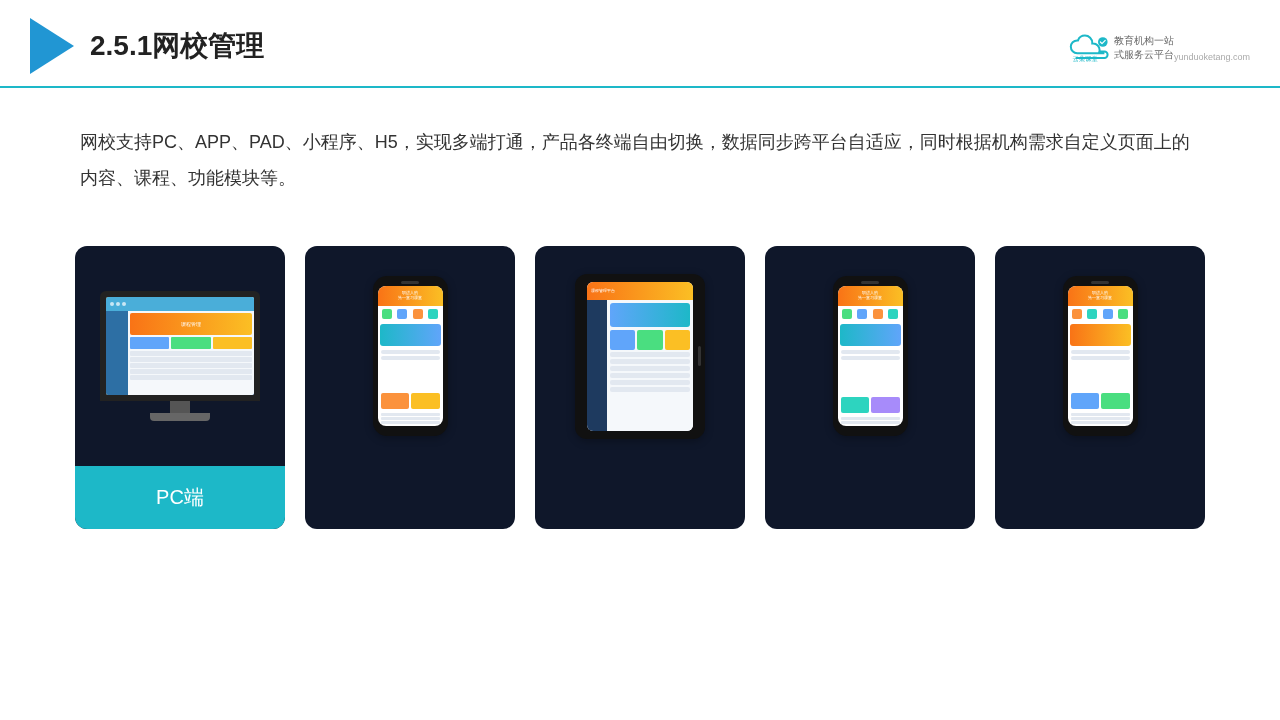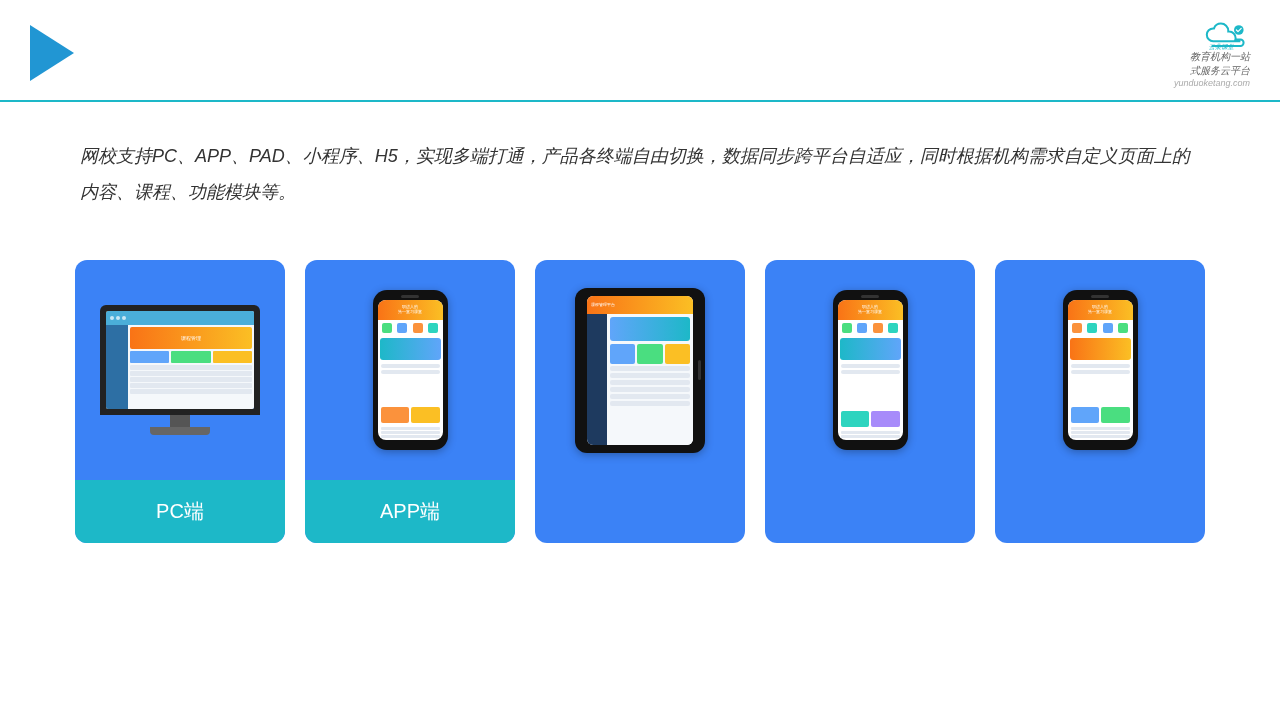--- a/index.html
+++ b/index.html
@@ -36,23 +36,22 @@
       font-weight: bold;
       color: #222;
     }
     .header-right {
       display: flex;
       align-items: center;
       gap: 8px;
     }
     .brand-logo {
       display: flex;
-      flex-direction: column;
+      flex-direction: row;
       align-items: flex-end;
-      font-style: italic;
     }
     .brand-logo-icon {
       display: flex;
       align-items: center;
       gap: 6px;
     }
     .cloud-svg {
       width: 48px;
       height: 32px;
     }
@@ -67,34 +66,33 @@
       text-align: right;
       line-height: 1.4;
     }
 
     
     .description {
       padding: 36px 80px 20px 80px;
       font-size: 18px;
       color: #333;
       line-height: 2;
-      font-style: italic;
     }
 
     
     .cards-container {
       display: flex;
       justify-content: center;
       gap: 20px;
       padding: 20px 60px;
       margin-top: 10px;
     }
 
     .card {
-      background: #3b82f6;
+      background: #0f172a;
       border-radius: 12px;
       width: 210px;
       display: flex;
       flex-direction: column;
       align-items: center;
       overflow: hidden;
     }
 
     .card-image-area {
       width: 100%;
@@ -392,20 +390,21 @@
       background: #e2e8f0;
       border-radius: 2px;
     }
   </style>
 </head>
 <body>
 
 <div class="header">
   <div class="header-left">
     <div class="logo-triangle"></div>
+    <h1 class="page-title">2.5.1网校管理</h1>
   </div>
   <div class="header-right">
     <div class="brand-logo">
       <div class="brand-logo-icon">
         <svg class="cloud-svg" viewBox="0 0 60 38" fill="none" xmlns="http://www.w3.org/2000/svg">
           <path d="M48 28H14C9.58 28 6 24.42 6 20C6 15.58 9.58 12 14 12C14.34 12 14.68 12.02 15.01 12.06C16.27 8.48 19.68 6 23.67 6C28.75 6 32.86 10.11 32.86 15.19C32.86 15.46 32.84 15.73 32.82 16H34C38.42 16 42 19.58 42 24C42 24.7 41.9 25.37 41.72 26H48C50.21 26 52 27.79 52 30C52 32.21 50.21 34 48 34H12" stroke="#1db8c8" stroke-width="2.5" fill="none"></path>
           <circle cx="46" cy="14" r="6" fill="#1db8c8"></circle>
           <path d="M43 14l2 2 4-4" stroke="white" stroke-width="1.5" stroke-linecap="round" stroke-linejoin="round"></path>
           <text x="8" y="38" font-size="8" fill="#1db8c8" font-family="Microsoft YaHei">云朵课堂</text>
         </svg>
@@ -485,21 +484,20 @@
             <div class="phone-card-sm phone-yellow"></div>
           </div>
           <div class="phone-bottom">
             <div class="phone-bottom-row"></div>
             <div class="phone-bottom-row"></div>
             <div class="phone-bottom-row"></div>
           </div>
         </div>
       </div>
     </div>
-    <div class="card-label">APP端</div>
   </div>
 
   <div class="card">
     <div class="card-image-area">
       <div class="device-tablet">
         <div class="tablet-screen">
           <div class="tablet-header">
             <span class="tablet-header-text">课程管理平台</span>
           </div>
           <div class="tablet-body">

